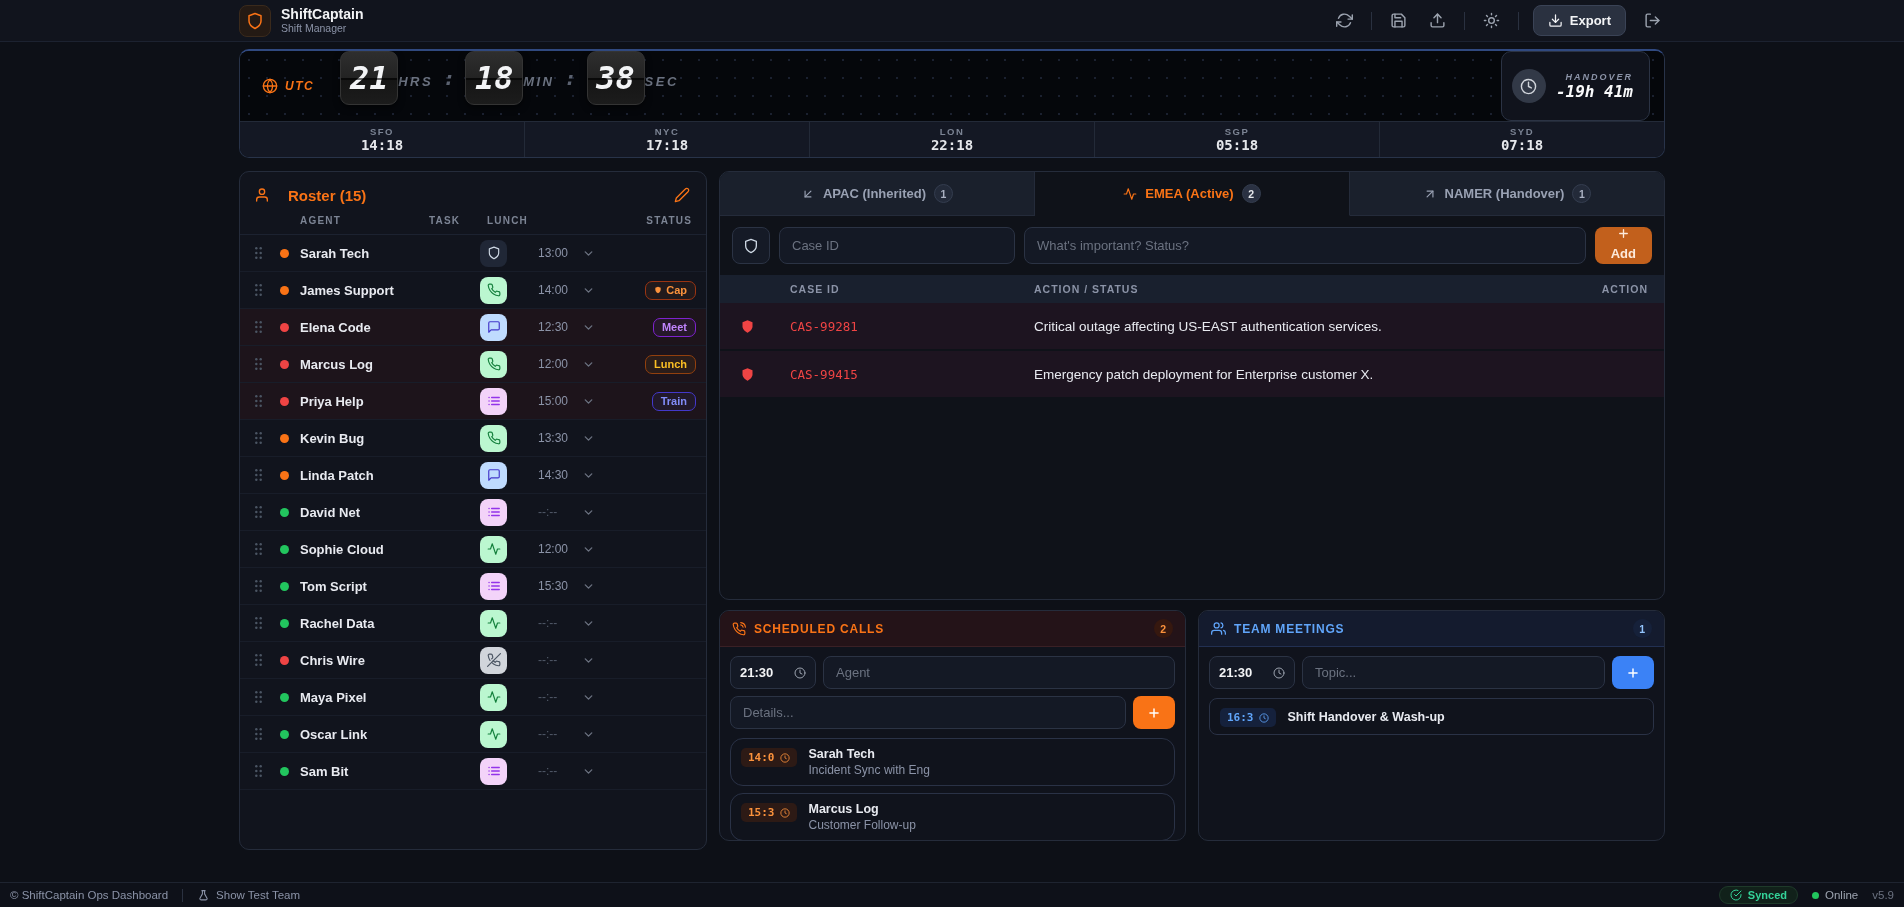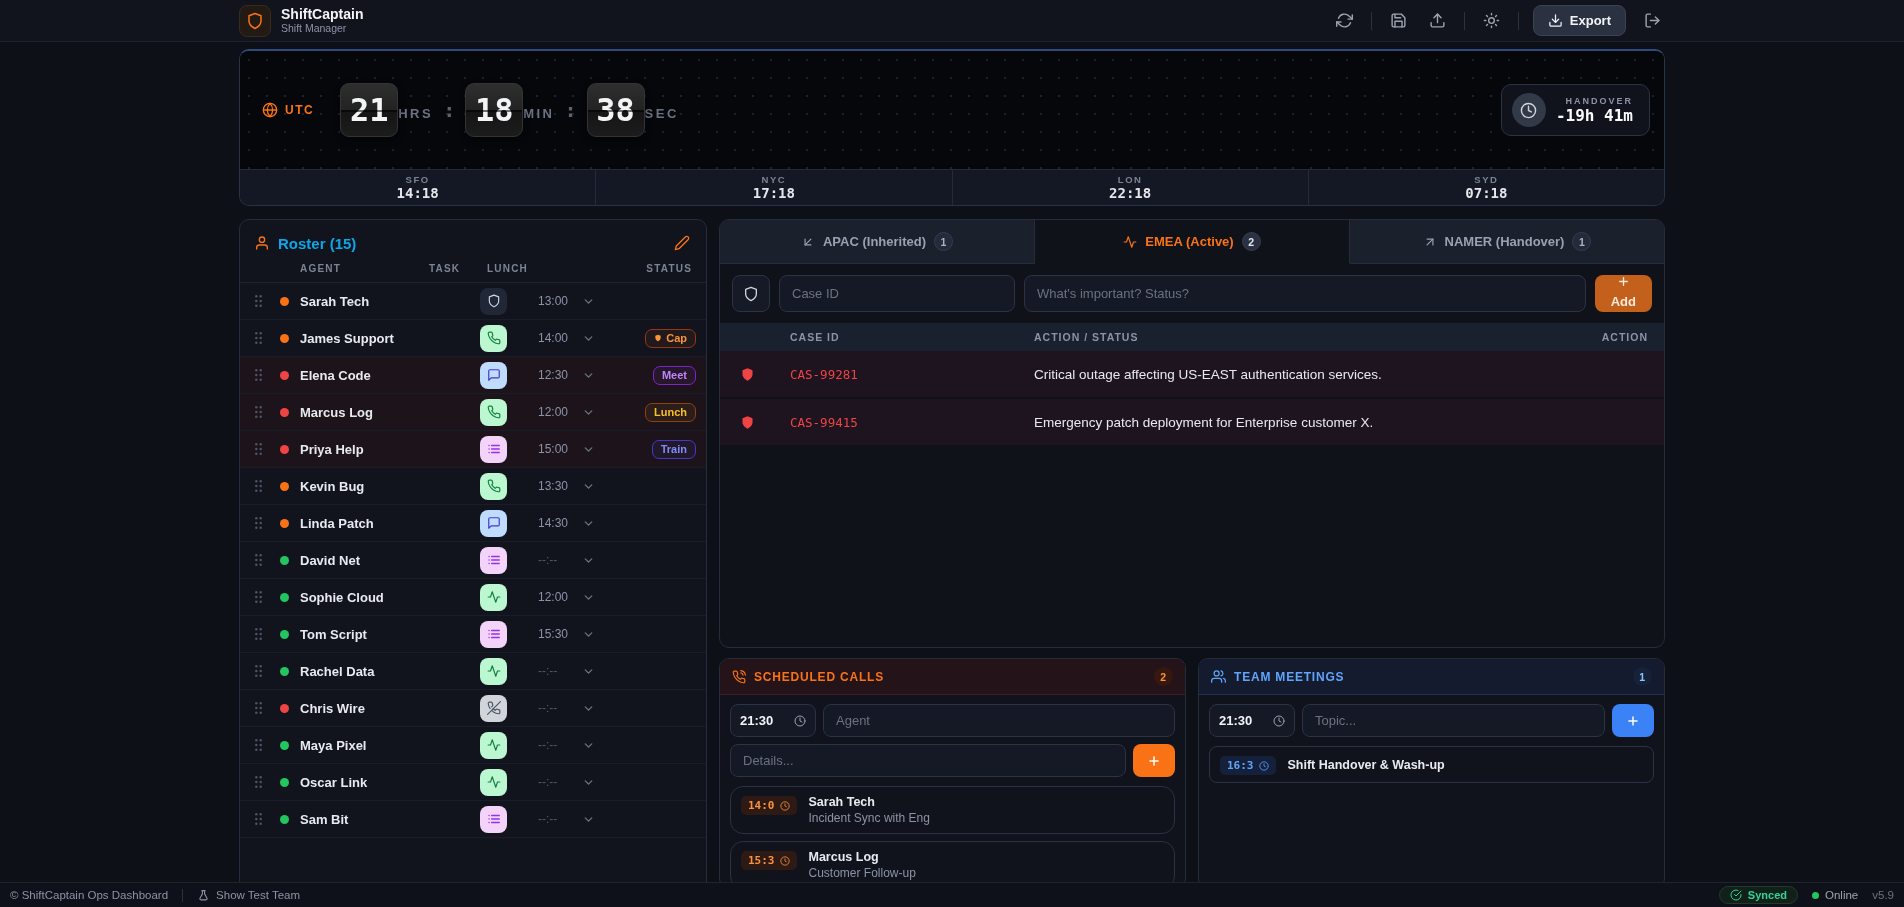--- a/index.html
+++ b/index.html
@@ -17,21 +17,21 @@
   .app-name { font-size:14px; font-weight:bold; color:#f3f4f6; line-height:15px; }
   .app-sub { font-size:10.5px; color:#8b93a7; line-height:13px; }
   .header-actions { margin-left:auto; display:flex; align-items:center; gap:14px; }
   .icon-btn { background:none; border:none; color:#9ca3af; cursor:pointer; padding:4px; display:flex; }
   .h-divider { width:1px; height:18px; background:#2a3140; }
   .export-btn { display:flex; align-items:center; gap:7px; background:#2a3140; border:1px solid #3a4356; color:#f3f4f6; font-size:13px; font-weight:bold; padding:7px 14px; border-radius:8px; cursor:pointer; font-family:inherit; }
 
   
   .main-wrap { width:1426px; margin:0 auto; padding-top:7px; }
   .clock-card { border:1px solid #283349; border-top:2px solid #30497f; border-radius:10px; overflow:hidden; }
-  .clock-black { height:118px; background:#05070b; background-image:radial-gradient(#1b2130 1px, transparent 1px); background-size:18px 18px; display:flex; align-items:center; padding:0 14px 0 22px; }
+  .clock-black { height:70px; background:#05070b; background-image:radial-gradient(#1b2130 1px, transparent 1px); background-size:18px 18px; display:flex; padding:0 14px 0 22px;font-style:italic; }
   .utc-chip { display:flex; align-items:center; gap:7px; color:#f97316; font-size:12px; font-weight:bold; letter-spacing:1.5px; margin-right:26px; }
   .flip-group { display:flex; align-items:flex-start; gap:10px; }
   .flip-unit { display:flex; flex-direction:row; align-items:center; }
   .flip-digits { position:relative; width:58px; height:54px; border-radius:9px; border:1px solid #343434; background:linear-gradient(180deg,#2e2e2e 0%,#232323 49%,#151515 51%,#1c1c1c 100%); display:flex; align-items:center; justify-content:center; font-family:"DejaVu Sans Mono",monospace; font-size:32px; font-weight:bold; color:#f3f4f6; box-shadow:0 3px 6px rgba(0,0,0,.5); }
   .flip-digits::after { content:""; position:absolute; left:0; right:0; top:50%; height:2px; background:rgba(0,0,0,.55); }
   .flip-label { margin-top:7px; font-size:13px; letter-spacing:2.5px; color:#6b7280; font-weight:bold; }
   .flip-colon { font-family:"DejaVu Sans Mono",monospace; color:#5b6270; font-size:20px; font-weight:bold; padding-top:15px; }
   .handover-chip { margin-left:auto; display:flex; align-items:center; gap:10px; background:#10131c; border:1px solid #2b3344; border-radius:10px; padding:8px 16px 8px 10px; }
   .handover-clock { width:34px; height:34px; border-radius:50%; background:#323947; display:flex; align-items:center; justify-content:center; color:#d1d5db; }
   .handover-label { font-size:9px; letter-spacing:2px; color:#8b93a7; font-weight:bold; text-align:right; }
@@ -41,21 +41,21 @@
   .tz-cell:first-child { border-left:none; }
   .tz-city { font-size:9.5px; letter-spacing:1.5px; color:#7c8494; font-weight:bold; line-height:11px; }
   .tz-time { font-family:"DejaVu Sans Mono",monospace; font-size:14px; font-weight:bold; color:#e5e7eb; line-height:17px; }
 
   
   .content-row { display:flex; gap:12px; margin-top:13px; height:679px; }
 
   
   .roster-panel { width:468px; background:#11141d; border:1px solid #252c3b; border-radius:10px; display:flex; flex-direction:column; overflow:hidden; }
   .roster-head { display:flex; align-items:center; padding:13px 14px 10px 14px; }
-  .roster-title { display:flex; align-items:center; gap:8px; font-size:15px; font-weight:bold; color:#0ea5e9; }
+  .roster-title { display:flex; align-items:center; gap:18px; font-size:15px; font-weight:bold; color:#f97316; }
   .edit-btn { margin-left:auto; background:none; border:none; color:#f97316; cursor:pointer; padding:2px; }
   .roster-cols { display:grid; grid-template-columns:26px 20px 1fr 58px 76px 1fr; padding:0 14px 8px 14px; border-bottom:1px solid #1c2230; }
   .col-label { font-size:10px; letter-spacing:1.2px; color:#7c8494; font-weight:bold; }
   .col-status { text-align:right; }
   .roster-body { flex:1; overflow:hidden; }
   .agent-row { display:grid; grid-template-columns:26px 20px 1fr 58px 44px 30px 84px; align-items:center; height:37px; padding:0 10px 0 14px; border-bottom:1px solid #181d29; }
   .agent-row.hl { background:#1d141b; }
   .grip { color:#4b5563; }
   .presence { width:9px; height:9px; border-radius:50%; }
   .agent-name { font-size:13px; font-weight:bold; color:#e8eaf0; }
@@ -259,20 +259,24 @@
   </div>
   <div class="tz-cell">
     <span class="tz-city">NYC</span>
     <span class="tz-time mono">17:18</span>
   </div>
   <div class="tz-cell">
     <span class="tz-city">LON</span>
     <span class="tz-time mono">22:18</span>
   </div>
   <div class="tz-cell">
+    <span class="tz-city">SGP</span>
+    <span class="tz-time mono">05:18</span>
+  </div>
+  <div class="tz-cell">
     <span class="tz-city">SYD</span>
     <span class="tz-time mono">07:18</span>
   </div>
       </div>
   </section>
 
   <div class="content-row">
 
     <section class="roster-panel">
       <div class="roster-head">

